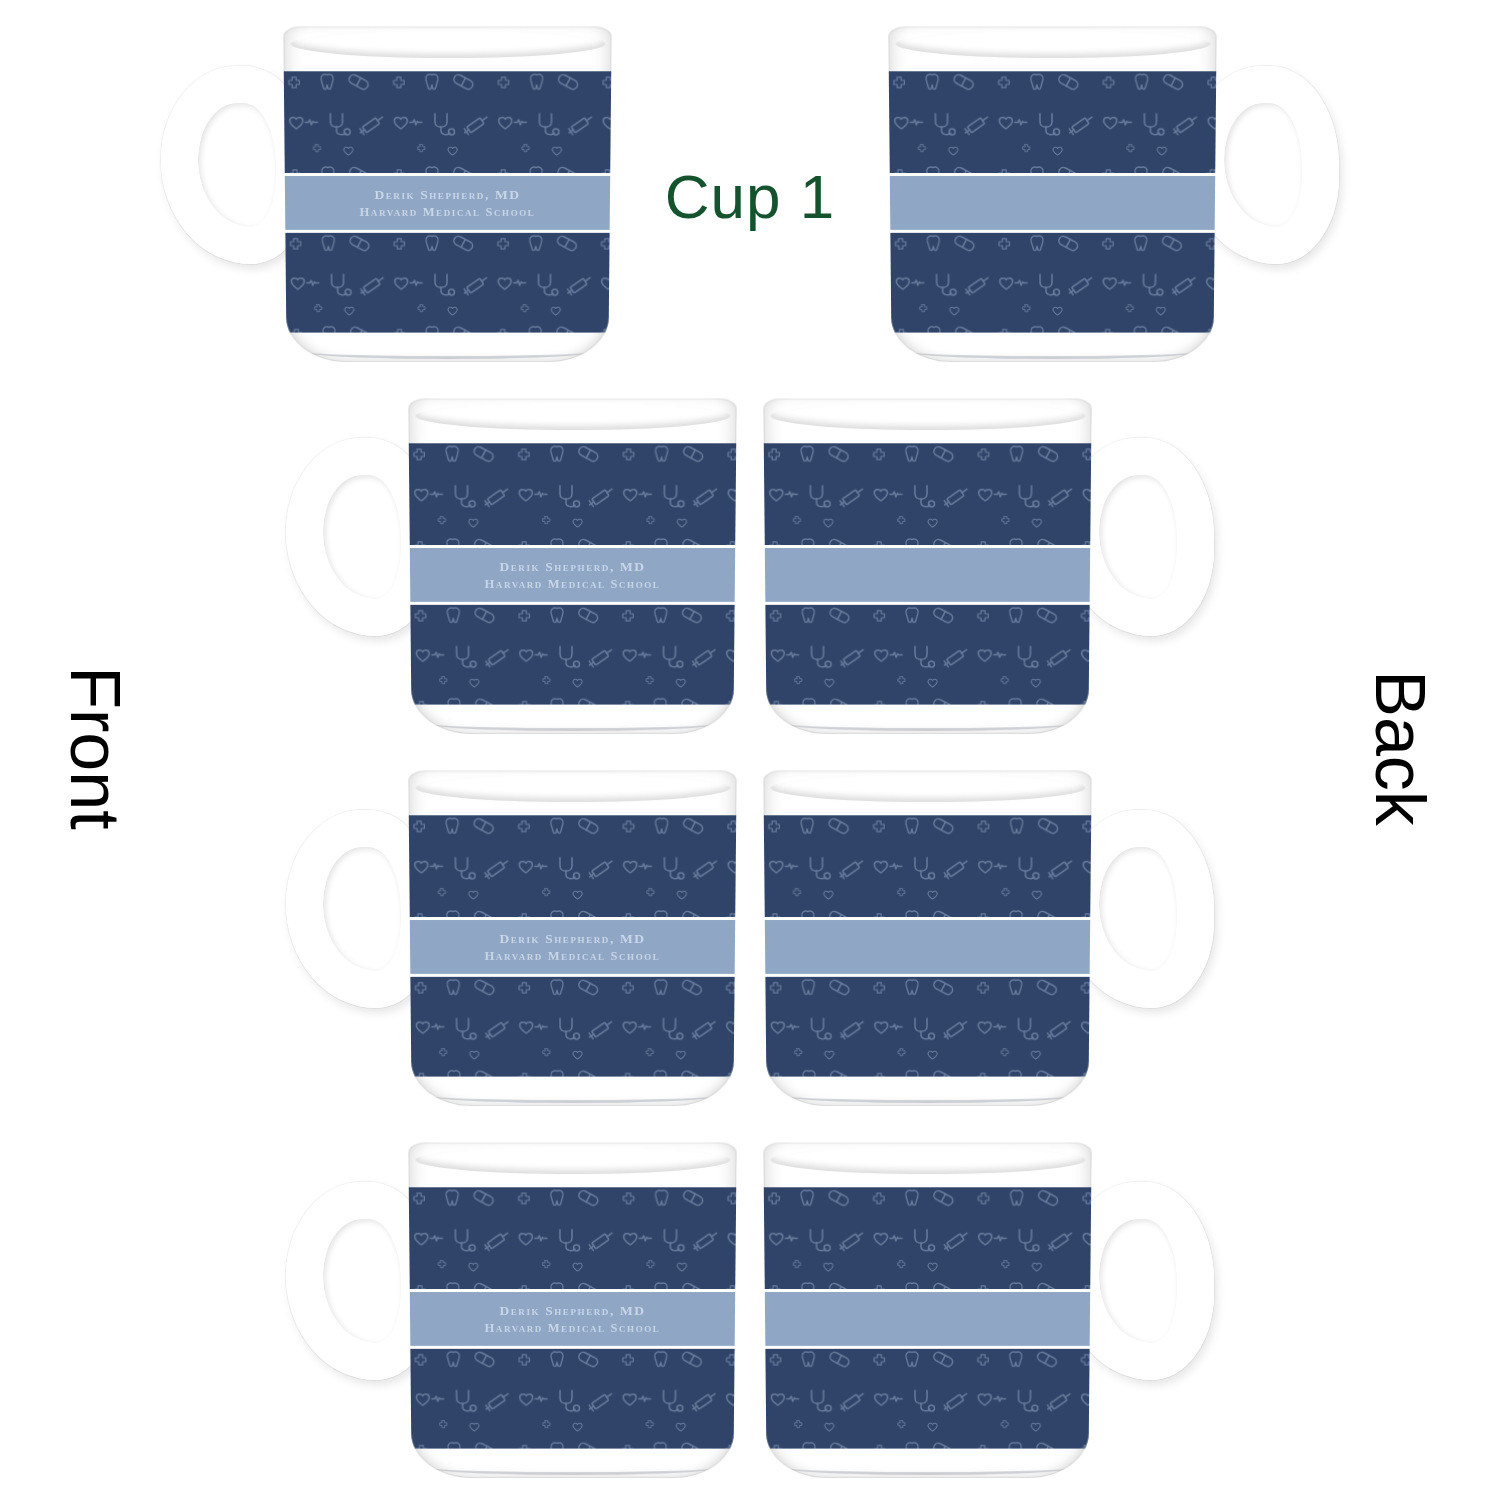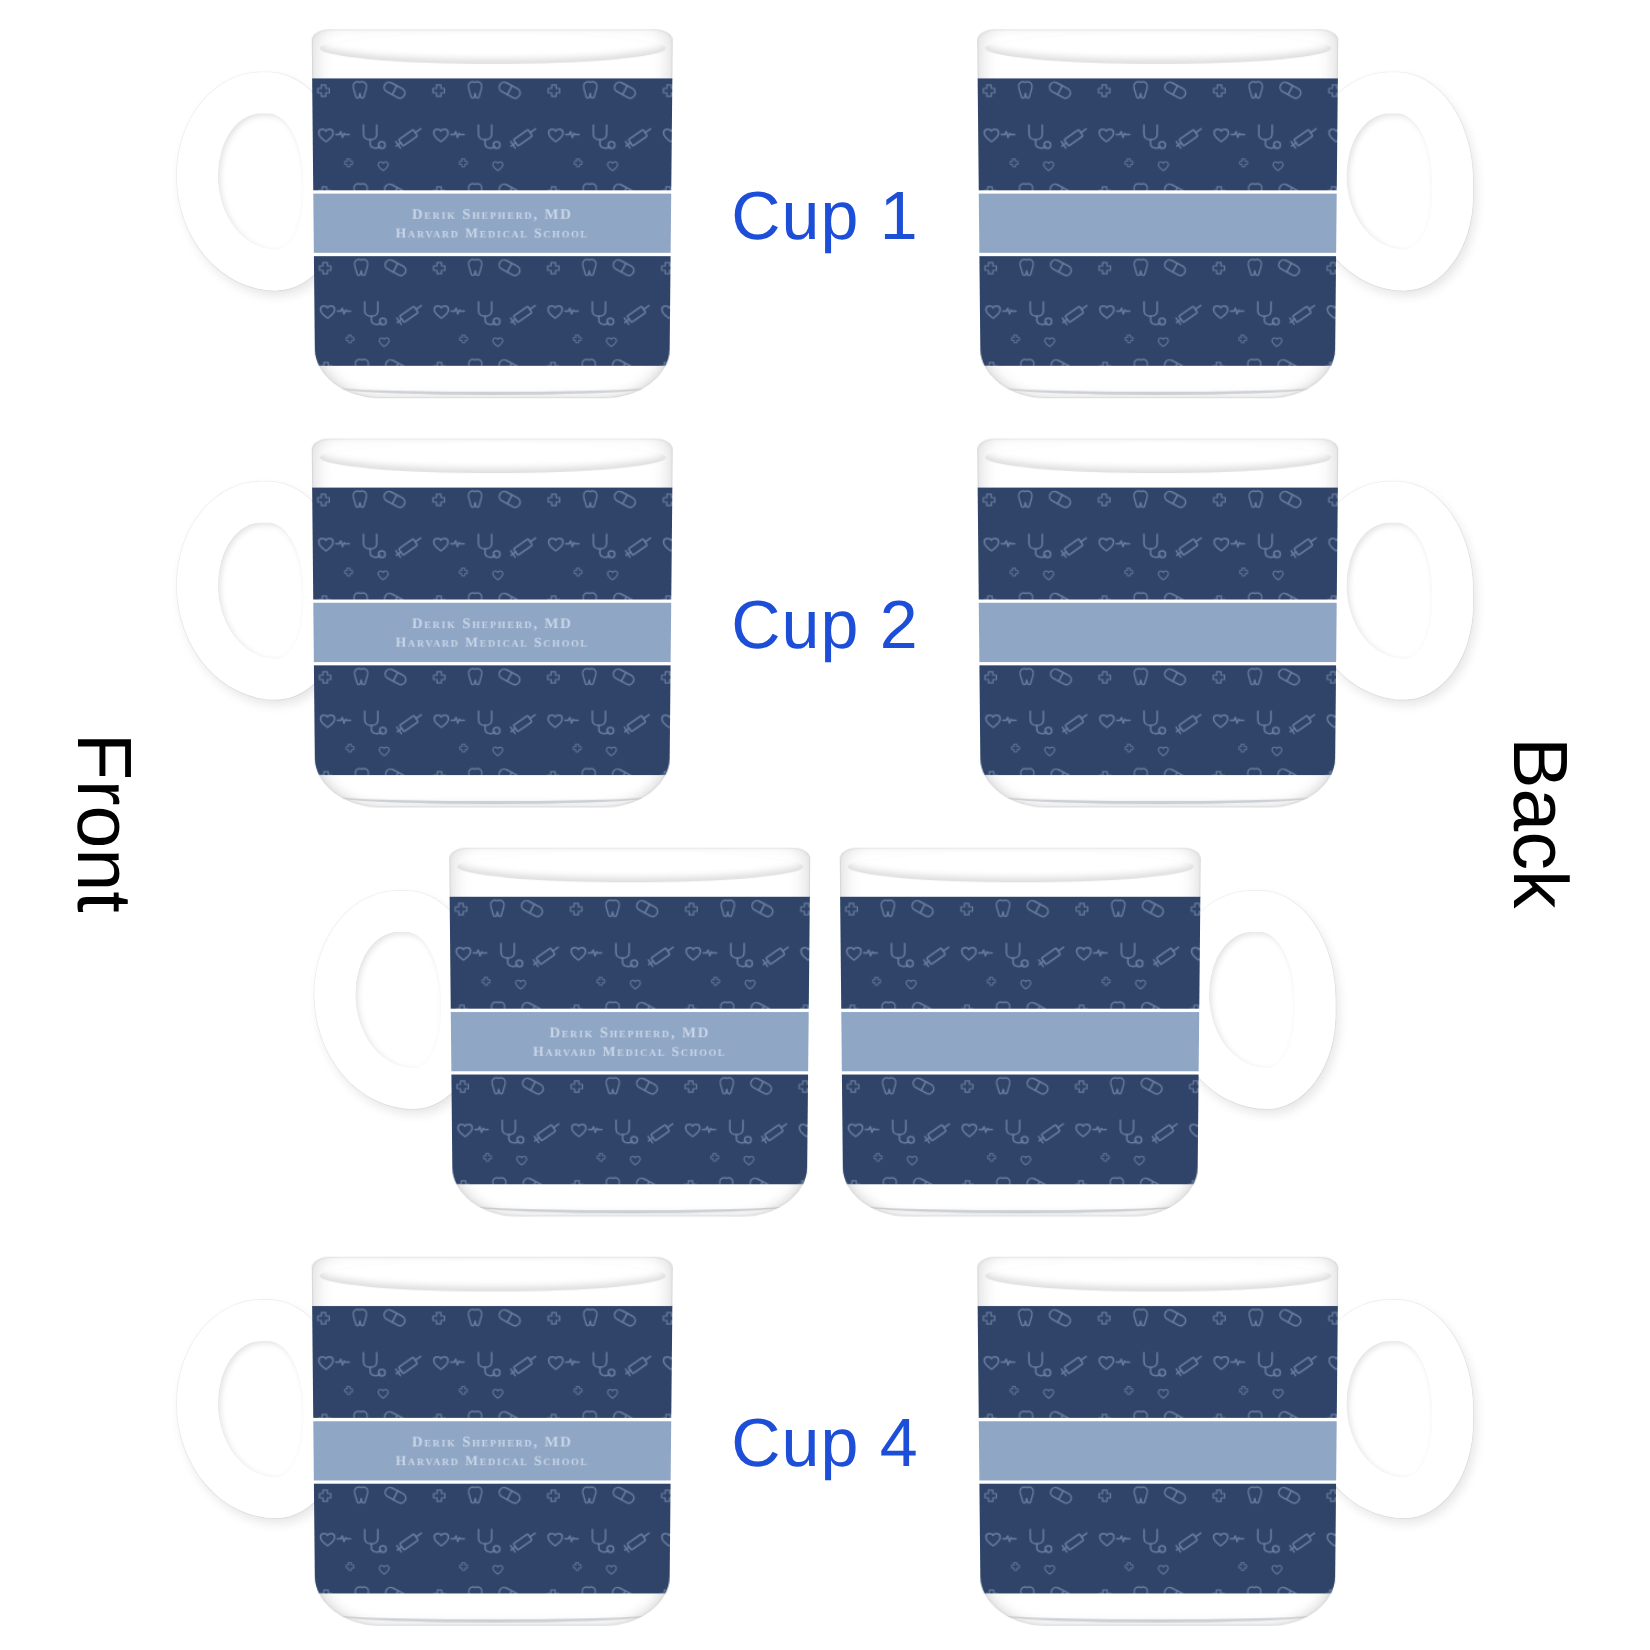--- a/index.html
+++ b/index.html
@@ -24,21 +24,21 @@
   .row {
     height: 372px;
     display: flex;
     align-items: center;
     justify-content: center;
   }
   .cup-label {
     width: 250px;
     text-align: center;
     font-size: 62px;
-    color: #1d4ed8;
+    color: #14532d;
     letter-spacing: 1px;
   }
 
   
   .side-label {
     position: absolute;
     width: 210px;
     height: 84px;
     line-height: 84px;
     text-align: center;
@@ -260,21 +260,20 @@
               <div class="line2">Harvard Medical School</div>
             </div>
             <svg class="pat">
                 <rect class="pat-bg" width="100%" height="100%"></rect>
                 <rect width="100%" height="100%" fill="url(#medpat)"></rect>
               </svg>
           </div>
           <div class="base-shadow"></div>
         </div>
       </div>
-      <div class="cup-label">Cup 2</div>
       <div class="cup back">
         <div class="handle"></div>
         <div class="body">
           <div class="opening"></div>
           <div class="print">
             <svg class="pat">
                 <rect class="pat-bg" width="100%" height="100%"></rect>
                 <rect width="100%" height="100%" fill="url(#medpat)"></rect>
               </svg>
             <div class="stripe"></div>
@@ -345,21 +344,20 @@
               <div class="line2">Harvard Medical School</div>
             </div>
             <svg class="pat">
                 <rect class="pat-bg" width="100%" height="100%"></rect>
                 <rect width="100%" height="100%" fill="url(#medpat)"></rect>
               </svg>
           </div>
           <div class="base-shadow"></div>
         </div>
       </div>
-      <div class="cup-label">Cup 4</div>
       <div class="cup back">
         <div class="handle"></div>
         <div class="body">
           <div class="opening"></div>
           <div class="print">
             <svg class="pat">
                 <rect class="pat-bg" width="100%" height="100%"></rect>
                 <rect width="100%" height="100%" fill="url(#medpat)"></rect>
               </svg>
             <div class="stripe"></div>

